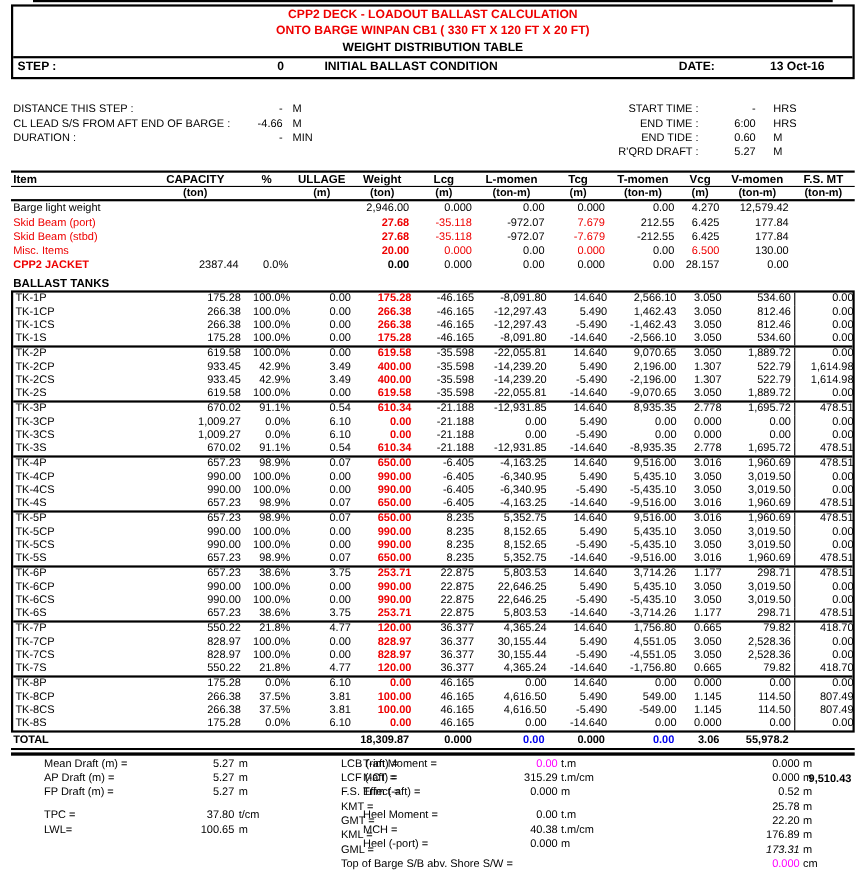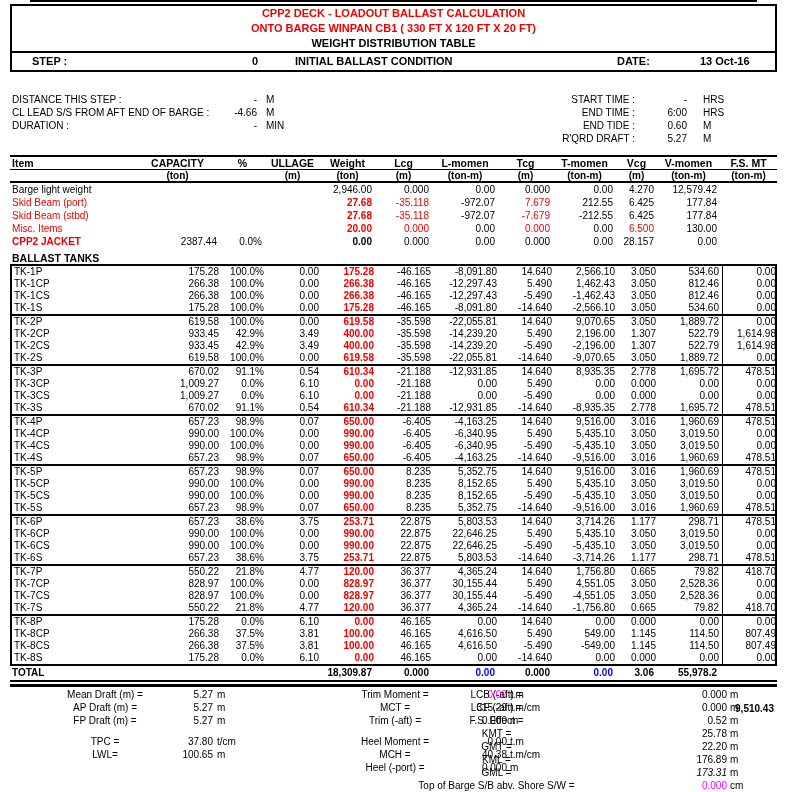--- a/index.html
+++ b/index.html
@@ -13,21 +13,21 @@
   .magenta { color:var(--magenta); }
 
   .topstrip { position:absolute; left:30px; top:0; width:727px; height:2px; background:#000; }
 
   .titlebox { position:absolute; left:10px; top:4px; width:767px; border:2px solid #000; background:#fff; }
   .t-line { height:15px; line-height:15px; text-align:center; font-weight:bold; font-size:11px; }
   .t-red { color:var(--red); }
   .t-div { border-top:2px solid #000; }
   .steprow { position:relative; height:17px; line-height:17px; font-weight:bold; font-size:11px; }
   .steprow span { position:absolute; white-space:nowrap; }
-  .sp-step { left:20px; }  .sp-zero { left:240px; }  .sp-cond { left:283px; }
+  .sp-step { left:4px; }  .sp-zero { left:240px; }  .sp-cond { left:283px; }
   .sp-datel { left:605px; } .sp-datev { left:688px; }
 
   .infocol { position:absolute; }
   #info-left  { left:12px;  top:93px; }
   #info-right { left:450px; top:93px; }
   .irow { display:flex; height:13px; line-height:13px; white-space:nowrap; }
   .ilbl { flex:none; }
   .ival { flex:none; text-align:right; }
   .iunit { flex:none; text-align:left; }
 
@@ -51,21 +51,21 @@
   .total-row { font-weight:bold; height:14px; line-height:14px; }
   .dline-a { height:2px; background:#000; }
   .dgap { height:2px; background:#fff; }
   .dline-b { height:3px; background:#000; }
 
   .sumcol { position:absolute; }
   #sum-left  { left:40px;  top:688px; }
   #sum-mid   { left:330px; top:688px; }
   #sum-right { left:310px; top:688px; }
   .srow { display:flex; height:13px; line-height:13px; white-space:nowrap; }
-  .slbl { flex:none; text-align:center; }
+  .slbl { flex:none; text-align:left; }
   .sval { flex:none; text-align:right; }
   .sunit { flex:none; text-align:left; margin-left:4px; }
   .spacer { height:8px; }
 </style>
 </head>
 <body>
 
 <div class="page">
 
   <div class="topstrip"></div>

